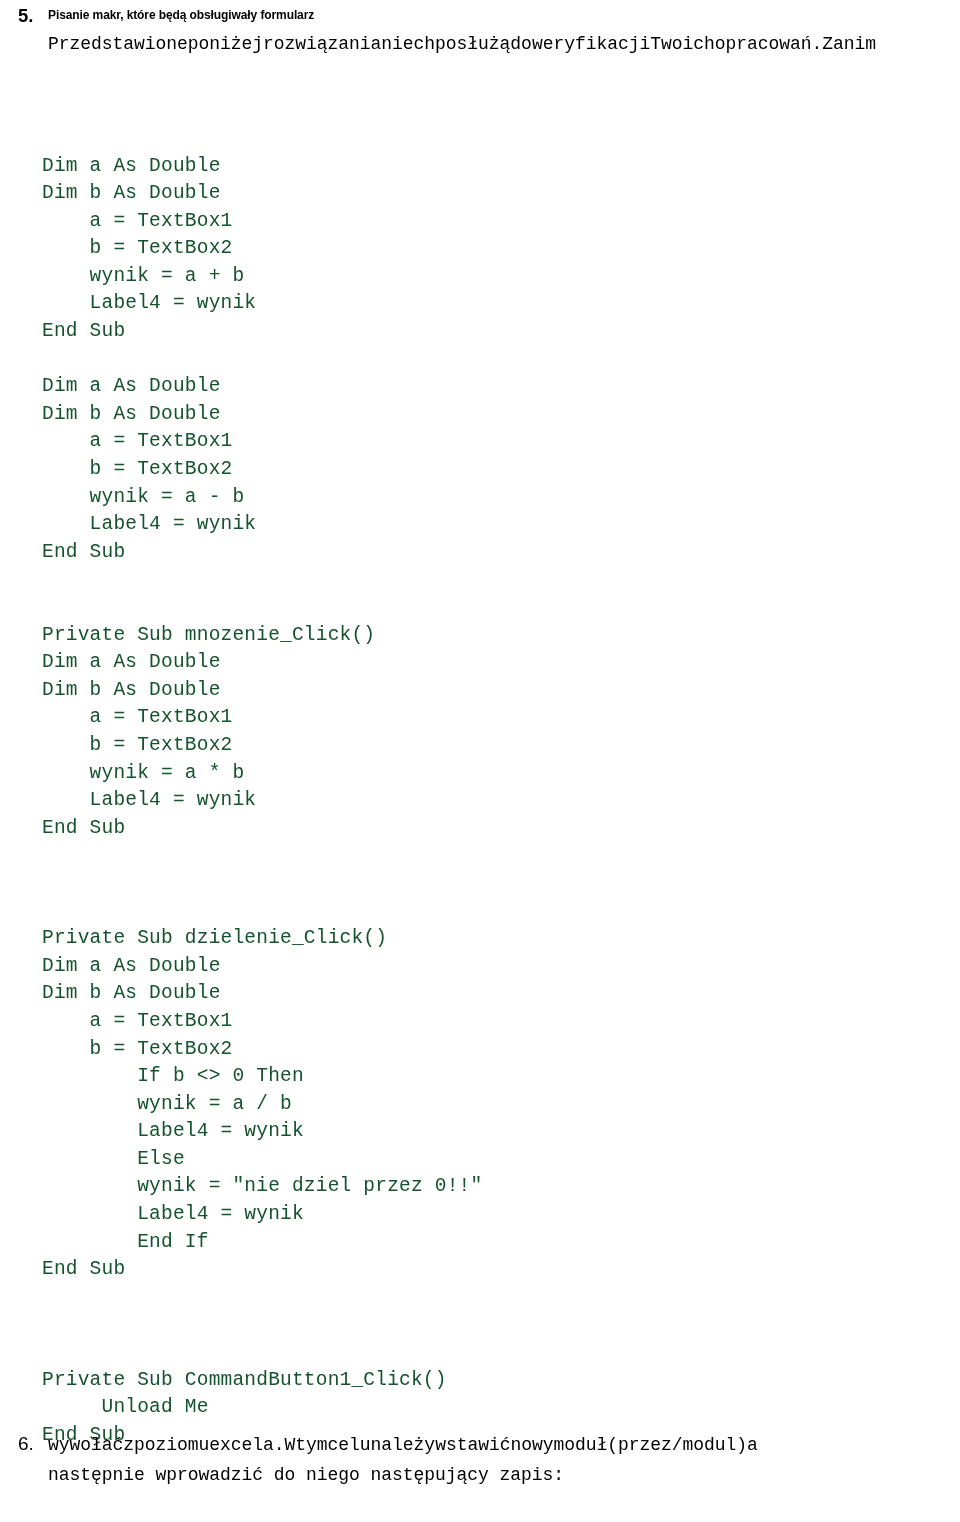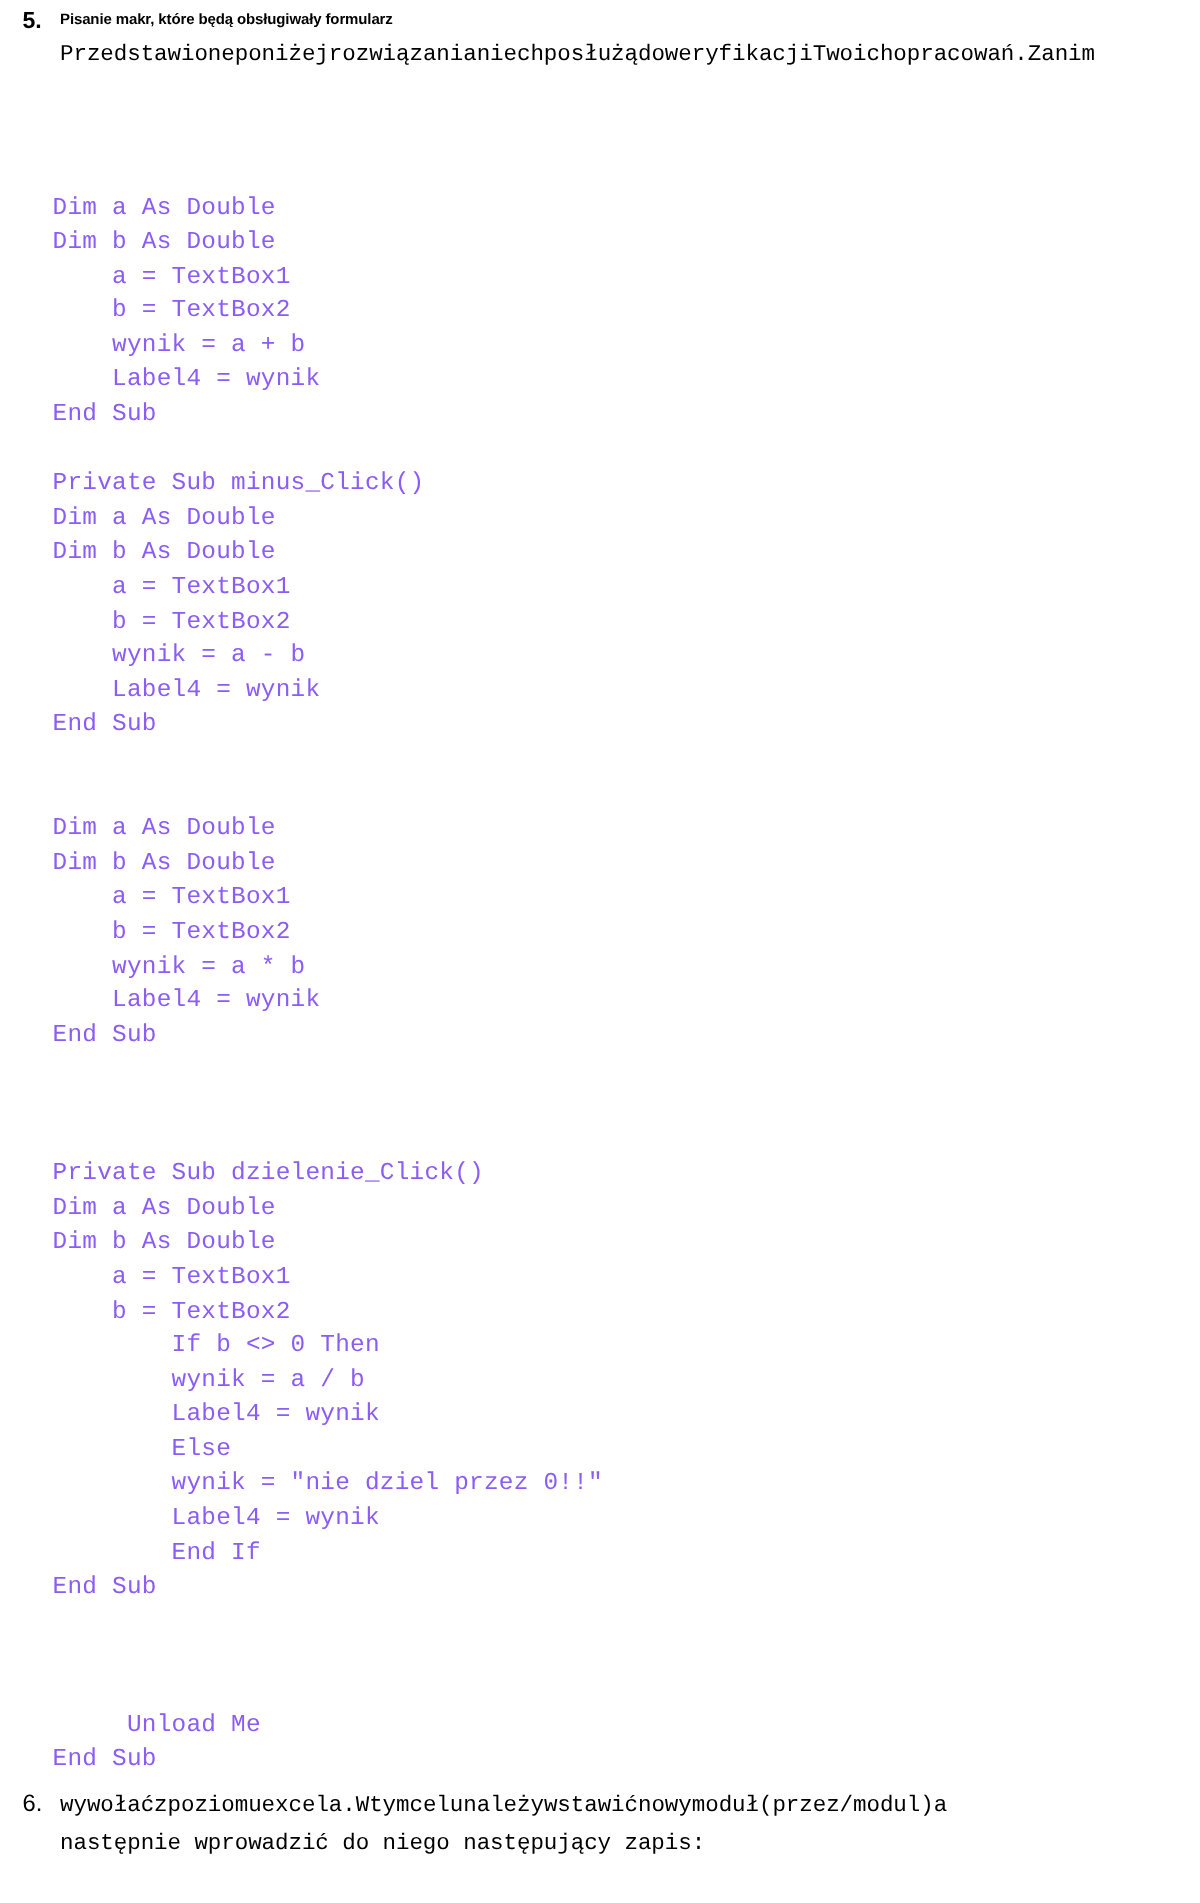--- a/index.html
+++ b/index.html
@@ -94,21 +94,21 @@
 
   
   .code-block {
     position: absolute;
     left: 0;
     top: 133px;
     width: 920px;
     font-family: "Liberation Mono", "DejaVu Sans Mono", monospace;
     font-size: 19.5px;
     line-height: 27.6px;
-    color: #8b5cf6;
+    color: #14532d;
     white-space: pre;
     letter-spacing: 0.2px;
   }
   .code-line {
     display: block;
     padding-left: 42px;
     min-height: 27.6px;
   }
   .code-line.blank {
     color: transparent;
@@ -139,30 +139,30 @@
   </section>
 
   <pre class="code-block" id="code-block"><span class="code-line">Dim a As Double
 </span><span class="code-line">Dim b As Double
 </span><span class="code-line">    a = TextBox1
 </span><span class="code-line">    b = TextBox2
 </span><span class="code-line">    wynik = a + b
 </span><span class="code-line">    Label4 = wynik
 </span><span class="code-line">End Sub
 </span><span class="code-line blank"> 
-</span><span class="code-line">Private Sub minus_Click()
 </span><span class="code-line">Dim a As Double
 </span><span class="code-line">Dim b As Double
 </span><span class="code-line">    a = TextBox1
 </span><span class="code-line">    b = TextBox2
 </span><span class="code-line">    wynik = a - b
 </span><span class="code-line">    Label4 = wynik
 </span><span class="code-line">End Sub
 </span><span class="code-line blank"> 
 </span><span class="code-line blank"> 
+</span><span class="code-line">Private Sub mnozenie_Click()
 </span><span class="code-line">Dim a As Double
 </span><span class="code-line">Dim b As Double
 </span><span class="code-line">    a = TextBox1
 </span><span class="code-line">    b = TextBox2
 </span><span class="code-line">    wynik = a * b
 </span><span class="code-line">    Label4 = wynik
 </span><span class="code-line">End Sub
 </span><span class="code-line blank"> 
 </span><span class="code-line blank"> 
 </span><span class="code-line blank"> 
@@ -175,20 +175,21 @@
 </span><span class="code-line">        wynik = a / b
 </span><span class="code-line">        Label4 = wynik
 </span><span class="code-line">        Else
 </span><span class="code-line">        wynik = "nie dziel przez 0!!"
 </span><span class="code-line">        Label4 = wynik
 </span><span class="code-line">        End If
 </span><span class="code-line">End Sub
 </span><span class="code-line blank"> 
 </span><span class="code-line blank"> 
 </span><span class="code-line blank"> 
+</span><span class="code-line">Private Sub CommandButton1_Click()
 </span><span class="code-line">     Unload Me
 </span><span class="code-line">End Sub
 </span></pre>
 
   <section class="list-item" id="item6">
     <span class="list-marker regular">6.</span>
     <div class="item-body">
       <div class="linebox jline" id="i6-l1"><span>wywołać</span><span>z</span><span>poziomu</span><span>excela.</span><span>W</span><span>tym</span><span>celu</span><span>należy</span><span>wstawić</span><span>nowy</span><span>moduł</span><span>(przez/modul)</span><span>a</span></div>
       <div class="linebox jline nojust" id="i6-l2"><span>następnie wprowadzić do niego następujący zapis:</span></div>
     </div>

